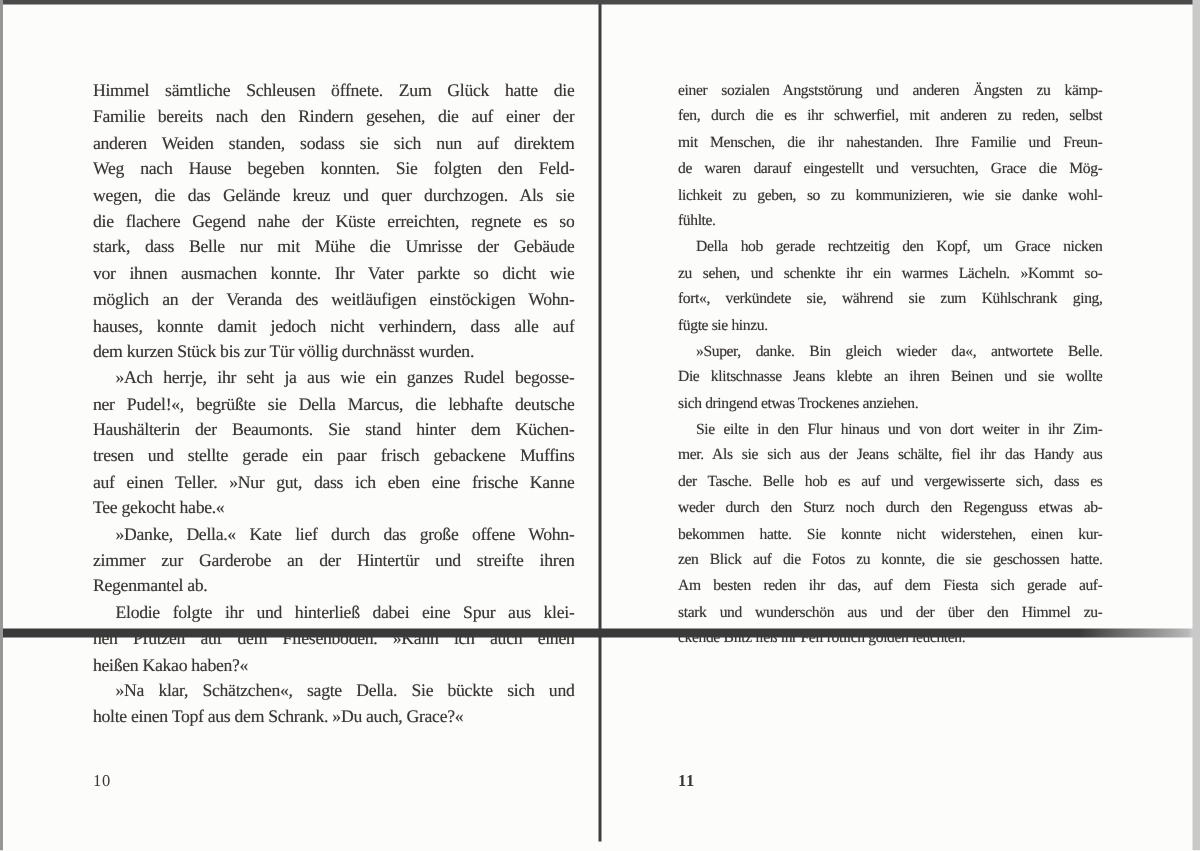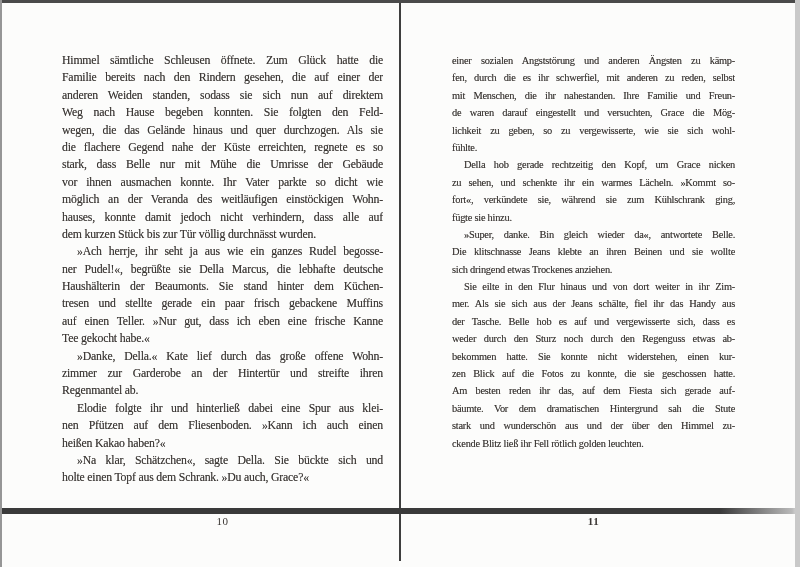--- a/index.html
+++ b/index.html
@@ -6,21 +6,21 @@
     --text-color:#3b3734;
     --page-bg:#fcfcfb;
     --edge-dark:#4a4a4a;
     --gutter:#3e3e3e;
     --edge-light:#c9c9c9;
   }
   *{margin:0;padding:0;box-sizing:border-box;}
   html,body{width:800px;height:567px;overflow:hidden;background:#fdfdfc;}
   body{font-family:"Liberation Serif","DejaVu Serif",serif;}
 
-  .scan{position:relative;width:800px;height:514px;background:var(--page-bg);}
+  .scan{position:relative;width:800px;height:425px;background:var(--page-bg);}
 
   
   .edge-top{position:absolute;top:0;left:0;width:800px;height:3px;background:var(--edge-dark);}
   .edge-bottom{position:absolute;left:0;bottom:0;width:800px;height:6px;
     background:linear-gradient(to right,#3a3a3a 0%,#3a3a3a 90%,#b9b9b9 99%,#e8e8e8 100%);}
   .edge-left{position:absolute;top:0;left:0;width:2px;height:567px;background:#969696;}
   .edge-right{position:absolute;top:0;right:0;width:5px;height:567px;background:var(--edge-light);}
   .gutter-line{position:absolute;top:0;left:399px;width:2px;height:561px;background:var(--gutter);}
 
   .page{position:absolute;top:0;height:567px;background:var(--page-bg);}
@@ -34,36 +34,36 @@
   .page-right .text-block{left:51px;top:52px;width:283px;
     font-size:10.4px;letter-spacing:-0.25px;}
 
   .line{height:17.4px;line-height:17.4px;overflow:hidden;
     text-align:justify;text-align-last:justify;white-space:normal;}
   .line.para-end{text-align-last:left;}
   .page-left .line.indent{text-indent:15px;}
   .page-right .line.indent{text-indent:12px;}
 
   .page-number{position:absolute;top:514px;font-size:11px;line-height:14px;
-    color:#4b4b4b;text-align:center;letter-spacing:0.5px;color:var(--text-color);}
+    color:#4b4b4b;text-align:left;letter-spacing:0.5px;color:var(--text-color);}
   .page-left .page-number{left:60px;width:321px;}
   .page-right .page-number{left:51px;width:283px;font-weight:bold;}
 </style>
 </head>
 <body>
 
 <div class="scan">
 
   <div class="page page-left">
     <div class="text-block">
         <div class="line">Himmel sämtliche Schleusen öffnete. Zum Glück hatte die</div>
         <div class="line">Familie bereits nach den Rindern gesehen, die auf einer der</div>
         <div class="line">anderen Weiden standen, sodass sie sich nun auf direktem</div>
         <div class="line">Weg nach Hause begeben konnten. Sie folgten den Feld-</div>
-        <div class="line">wegen, die das Gelände hinaus und quer durchzogen. Als sie</div>
+        <div class="line">wegen, die das Gelände kreuz und quer durchzogen. Als sie</div>
         <div class="line">die flachere Gegend nahe der Küste erreichten, regnete es so</div>
         <div class="line">stark, dass Belle nur mit Mühe die Umrisse der Gebäude</div>
         <div class="line">vor ihnen ausmachen konnte. Ihr Vater parkte so dicht wie</div>
         <div class="line">möglich an der Veranda des weitläufigen einstöckigen Wohn-</div>
         <div class="line">hauses, konnte damit jedoch nicht verhindern, dass alle auf</div>
         <div class="line para-end">dem kurzen Stück bis zur Tür völlig durchnässt wurden.</div>
         <div class="line indent">»Ach herrje, ihr seht ja aus wie ein ganzes Rudel begosse-</div>
         <div class="line">ner Pudel!«, begrüßte sie Della Marcus, die lebhafte deutsche</div>
         <div class="line">Haushälterin der Beaumonts. Sie stand hinter dem Küchen-</div>
         <div class="line">tresen und stellte gerade ein paar frisch gebackene Muffins</div>
@@ -80,37 +80,36 @@
       </div>
     <div class="page-number">10</div>
   </div>
 
   <div class="page page-right">
     <div class="text-block">
         <div class="line">einer sozialen Angststörung und anderen Ängsten zu kämp-</div>
         <div class="line">fen, durch die es ihr schwerfiel, mit anderen zu reden, selbst</div>
         <div class="line">mit Menschen, die ihr nahestanden. Ihre Familie und Freun-</div>
         <div class="line">de waren darauf eingestellt und versuchten, Grace die Mög-</div>
-        <div class="line">lichkeit zu geben, so zu vergewisserte, wie sie sich wohl-</div>
+        <div class="line">lichkeit zu geben, so zu kommunizieren, wie sie danke wohl-</div>
         <div class="line para-end">fühlte.</div>
         <div class="line indent">Della hob gerade rechtzeitig den Kopf, um Grace nicken</div>
         <div class="line">zu sehen, und schenkte ihr ein warmes Lächeln. »Kommt so-</div>
         <div class="line">fort«, verkündete sie, während sie zum Kühlschrank ging,</div>
         <div class="line para-end">fügte sie hinzu.</div>
         <div class="line indent">»Super, danke. Bin gleich wieder da«, antwortete Belle.</div>
         <div class="line">Die klitschnasse Jeans klebte an ihren Beinen und sie wollte</div>
         <div class="line para-end">sich dringend etwas Trockenes anziehen.</div>
         <div class="line indent">Sie eilte in den Flur hinaus und von dort weiter in ihr Zim-</div>
         <div class="line">mer. Als sie sich aus der Jeans schälte, fiel ihr das Handy aus</div>
         <div class="line">der Tasche. Belle hob es auf und vergewisserte sich, dass es</div>
         <div class="line">weder durch den Sturz noch durch den Regenguss etwas ab-</div>
         <div class="line">bekommen hatte. Sie konnte nicht widerstehen, einen kur-</div>
         <div class="line">zen Blick auf die Fotos zu konnte, die sie geschossen hatte.</div>
         <div class="line">Am besten reden ihr das, auf dem Fiesta sich gerade auf-</div>
-        <div class="line">bäumte. Vor dem dramatischen Hintergrund sah die Stute</div>
         <div class="line">stark und wunderschön aus und der über den Himmel zu-</div>
         <div class="line para-end">ckende Blitz ließ ihr Fell rötlich golden leuchten.</div>
       </div>
     <div class="page-number">11</div>
   </div>
 
   <div class="gutter-line"></div>
   <div class="edge-top"></div>
   <div class="edge-bottom"></div>
   <div class="edge-left"></div>

